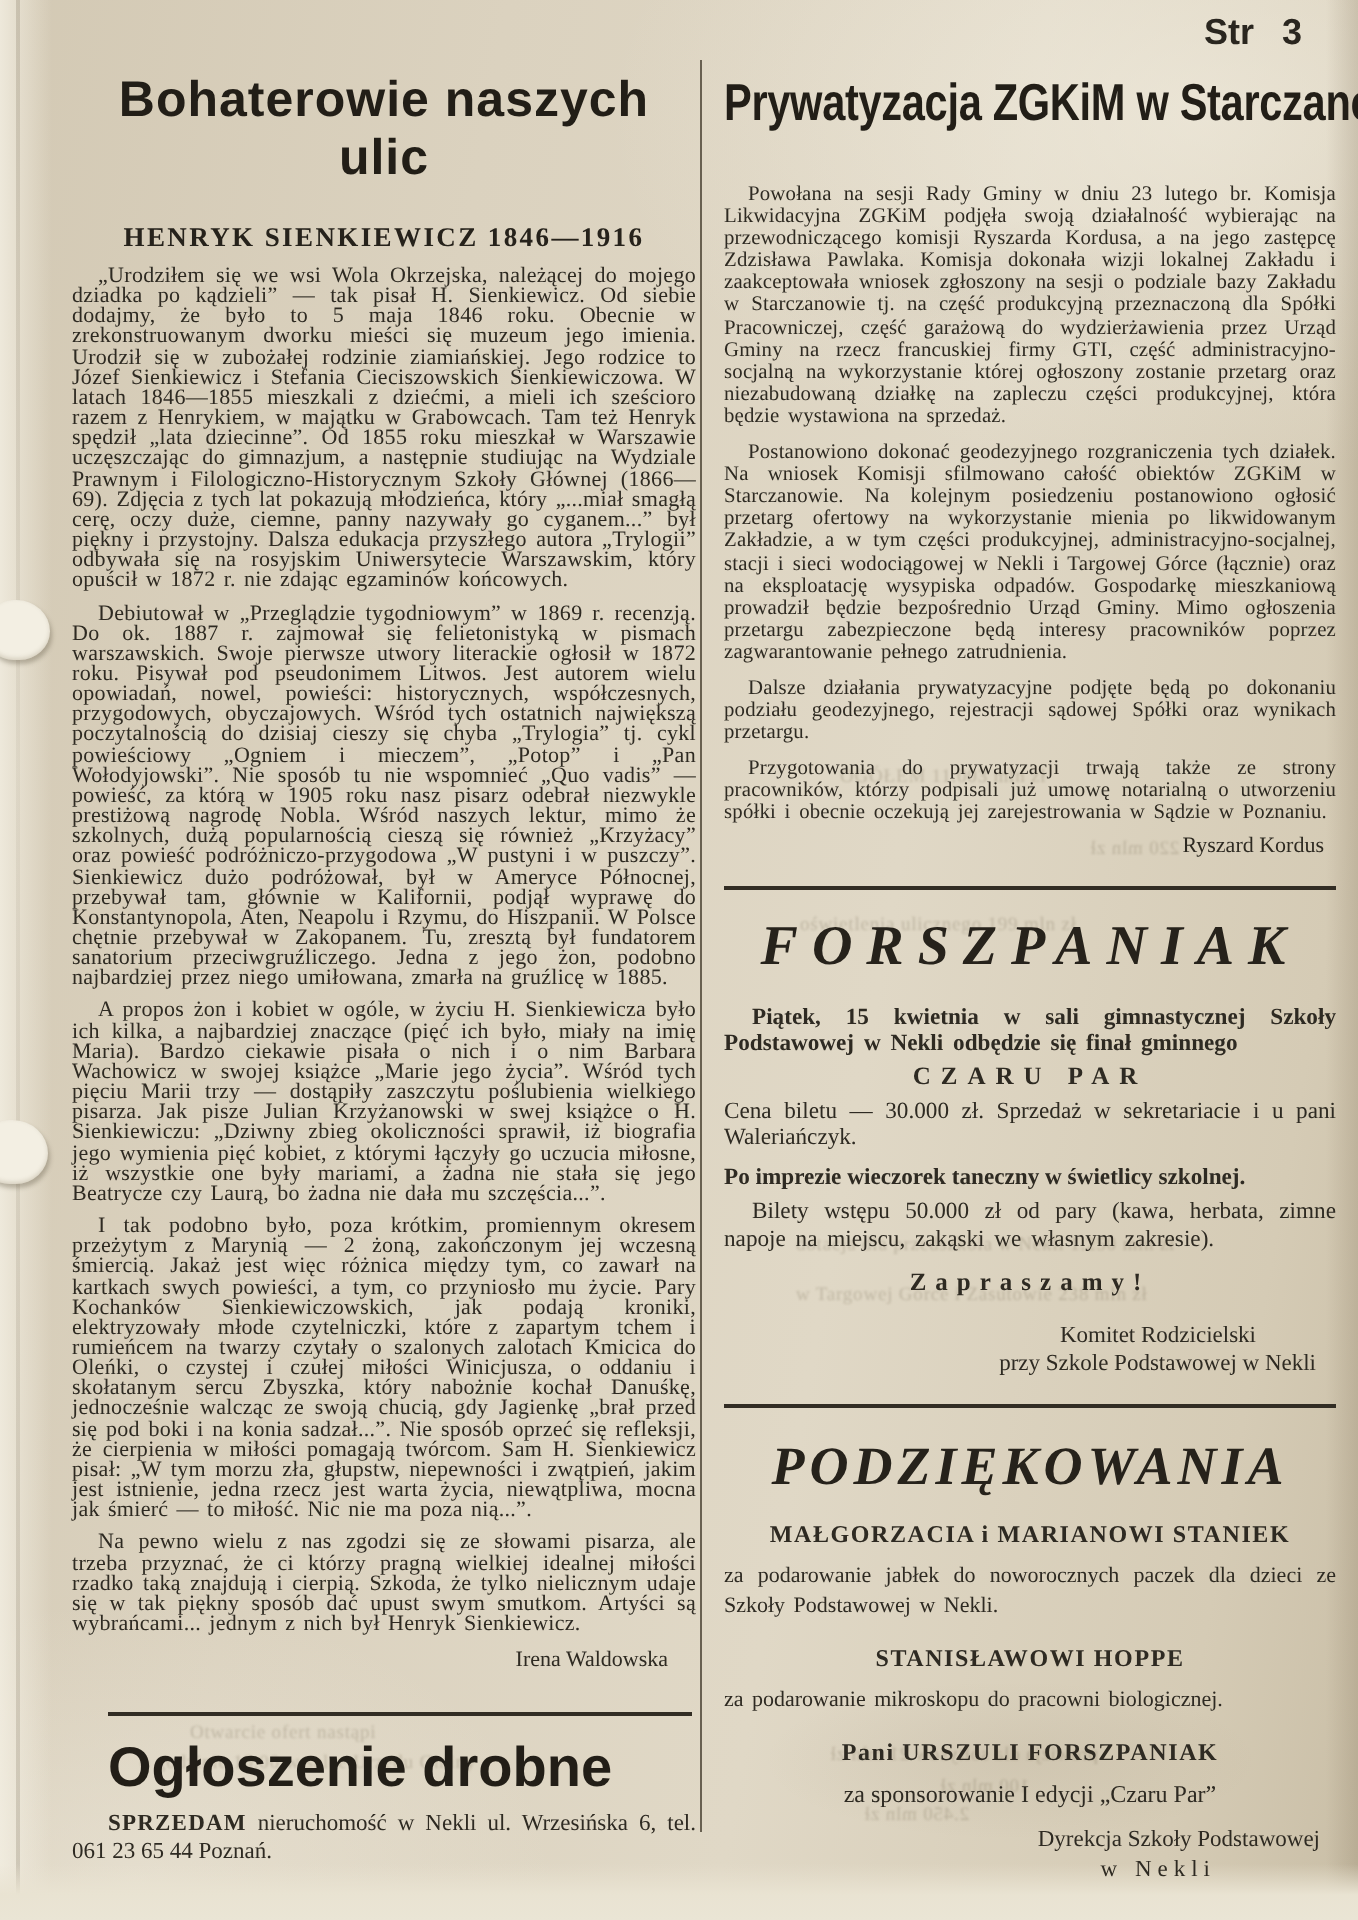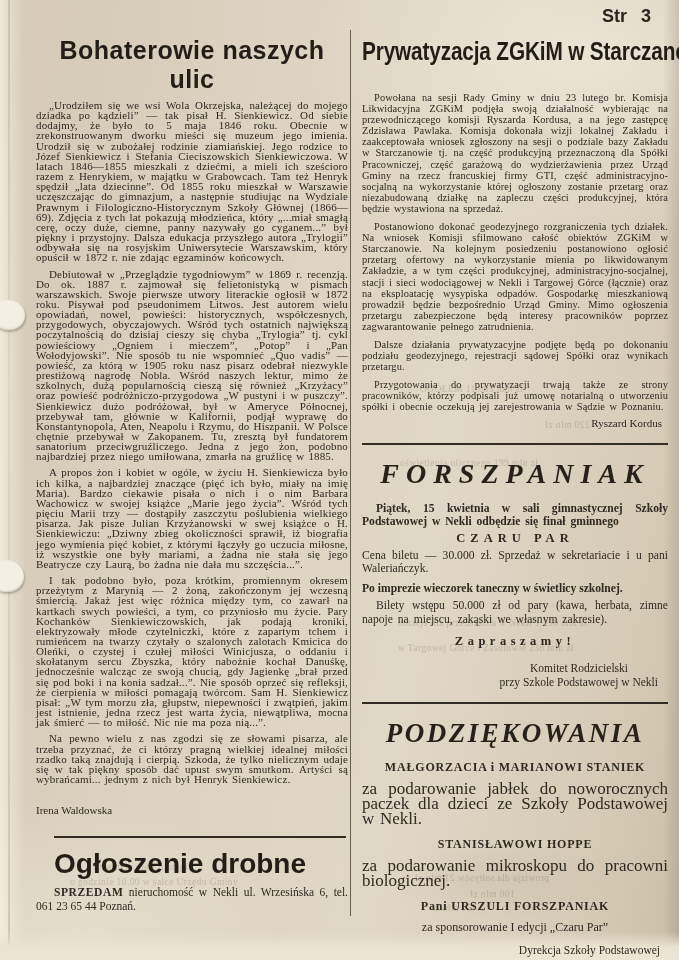--- a/index.html
+++ b/index.html
@@ -59,21 +59,21 @@
   .col-right{left:362px;width:306px;}
 
   
   .heroes-title{margin:36px 0 0 0;text-align:center;
     font-family:"Liberation Sans",sans-serif;font-weight:bold;font-size:25px;
     letter-spacing:.5px;color:#221e17;}
   .heroes-sub{margin:17px 0 0 0;text-align:center;font-weight:bold;font-size:13.5px;
     letter-spacing:1.2px;color:#26221b;}
   .body-left p{margin:6px 0 0 0;text-align:justify;text-indent:13px;
     font-size:11px;line-height:10.15px;word-spacing:1.2px;letter-spacing:.15px;}
-  .sig-left{margin:20px 14px 0 0;font-size:11px;}
+  .sig-left{margin:7px 14px 0 0;text-align:right;font-size:11px;}
   .rule-left{margin:20px 0 0 18px;border:0;border-top:2px solid #322d24;width:292px;}
   .classified-title{margin:10px 0 0 18px;
     font-family:"Liberation Sans",sans-serif;font-weight:bold;font-size:28px;color:#221e17;}
   .classified-text{margin:5px 0 0 0;font-size:11.5px;line-height:14px;text-align:justify;
     text-indent:18px;}
   .classified-text b{letter-spacing:.6px;}
 
   
   .priv-title{margin:31px 0 0 0;white-space:nowrap;}
   .priv-title span{display:inline-block;transform:scaleX(.80);transform-origin:left center;
@@ -94,21 +94,21 @@
   .invite-dance{margin:6px 0 0 0;font-weight:bold;font-size:11.6px;line-height:13.5px;}
   .invite-tickets{margin:4px 0 0 0;text-align:justify;font-size:11.6px;line-height:13.5px;
     text-indent:14px;word-spacing:2px;}
   .invite-closing{margin:8px 0 0 0;text-align:center;font-weight:bold;font-size:12.5px;letter-spacing:4.5px;}
   .invite-sig1{margin:13px 40px 0 0;text-align:right;font-size:11.5px;}
   .invite-sig2{margin:2px 10px 0 0;text-align:right;font-size:11.5px;}
 
   .thanks-heading{margin:14px 0 0 0;text-align:center;
     font-style:italic;font-weight:bold;font-size:27px;letter-spacing:2.5px;color:#26221b;}
   .thanks-name{margin:11px 0 0 0;text-align:center;font-weight:bold;font-size:12px;letter-spacing:.8px;}
-  .thanks-text{margin:6px 0 0 0;text-align:justify;font-size:17px;line-height:15px;word-spacing:1.5px;}
+  .thanks-text{margin:6px 0 0 0;text-align:justify;font-size:11px;line-height:15px;word-spacing:1.5px;}
   .thanks-text-center{margin:6px 0 0 0;text-align:center;font-size:12px;line-height:15px;}
   .thanks-sig1{margin:9px 8px 0 0;text-align:right;font-size:11.5px;}
   .thanks-sig2{margin:3px 60px 0 0;text-align:right;font-size:11.5px;letter-spacing:3px;}
 </style>
 </head>
 <body>
 
 <div class="page">
 
   <div class="left-light"></div>
@@ -130,20 +130,21 @@
   <div class="bt bt-8 mir">2.450 mln zł</div>
   <div class="bt bt-9">Otwarcie ofert nastąpi</div>
   <div class="bt bt-10">o godzinie 10.00 w salce Urzędu Gminy</div>
 
   <div class="page-number">Str 3</div>
   <div class="col-divider"></div>
 
   <div class="col col-left">
     <section>
       <h1 class="heroes-title">Bohaterowie naszych ulic</h1>
+      <h2 class="heroes-sub">HENRYK SIENKIEWICZ 1846—1916</h2>
       <div class="body-left">
         <p>„Urodziłem się we wsi Wola Okrzejska, należącej do mojego dziadka po kądzieli” — tak pisał H. Sienkiewicz. Od siebie dodajmy, że było to 5 maja 1846 roku. Obecnie w zrekonstruowanym dworku mieści się muzeum jego imienia. Urodził się w zubożałej rodzinie ziamiańskiej. Jego rodzice to Józef Sienkiewicz i Stefania Cieciszowskich Sienkiewiczowa. W latach 1846—1855 mieszkali z dziećmi, a mieli ich sześcioro razem z Henrykiem, w majątku w Grabowcach. Tam też Henryk spędził „lata dziecinne”. Od 1855 roku mieszkał w Warszawie uczęszczając do gimnazjum, a następnie studiując na Wydziale Prawnym i Filologiczno-Historycznym Szkoły Głównej (1866—69). Zdjęcia z tych lat pokazują młodzieńca, który „...miał smagłą cerę, oczy duże, ciemne, panny nazywały go cyganem...” był piękny i przystojny. Dalsza edukacja przyszłego autora „Trylogii” odbywała się na rosyjskim Uniwersytecie Warszawskim, który opuścił w 1872 r. nie zdając egzaminów końcowych.</p>
         <p>Debiutował w „Przeglądzie tygodniowym” w 1869 r. recenzją. Do ok. 1887 r. zajmował się felietonistyką w pismach warszawskich. Swoje pierwsze utwory literackie ogłosił w 1872 roku. Pisywał pod pseudonimem Litwos. Jest autorem wielu opowiadań, nowel, powieści: historycznych, współczesnych, przygodowych, obyczajowych. Wśród tych ostatnich największą poczytalnością do dzisiaj cieszy się chyba „Trylogia” tj. cykl powieściowy „Ogniem i mieczem”, „Potop” i „Pan Wołodyjowski”. Nie sposób tu nie wspomnieć „Quo vadis” — powieść, za którą w 1905 roku nasz pisarz odebrał niezwykle prestiżową nagrodę Nobla. Wśród naszych lektur, mimo że szkolnych, dużą popularnością cieszą się również „Krzyżacy” oraz powieść podróżniczo-przygodowa „W pustyni i w puszczy”. Sienkiewicz dużo podróżował, był w Ameryce Północnej, przebywał tam, głównie w Kalifornii, podjął wyprawę do Konstantynopola, Aten, Neapolu i Rzymu, do Hiszpanii. W Polsce chętnie przebywał w Zakopanem. Tu, zresztą był fundatorem sanatorium przeciwgruźliczego. Jedna z jego żon, podobno najbardziej przez niego umiłowana, zmarła na gruźlicę w 1885.</p>
         <p>A propos żon i kobiet w ogóle, w życiu H. Sienkiewicza było ich kilka, a najbardziej znaczące (pięć ich było, miały na imię Maria). Bardzo ciekawie pisała o nich i o nim Barbara Wachowicz w swojej książce „Marie jego życia”. Wśród tych pięciu Marii trzy — dostąpiły zaszczytu poślubienia wielkiego pisarza. Jak pisze Julian Krzyżanowski w swej książce o H. Sienkiewiczu: „Dziwny zbieg okoliczności sprawił, iż biografia jego wymienia pięć kobiet, z którymi łączyły go uczucia miłosne, iż wszystkie one były mariami, a żadna nie stała się jego Beatrycze czy Laurą, bo żadna nie dała mu szczęścia...”.</p>
         <p>I tak podobno było, poza krótkim, promiennym okresem przeżytym z Marynią — 2 żoną, zakończonym jej wczesną śmiercią. Jakaż jest więc różnica między tym, co zawarł na kartkach swych powieści, a tym, co przyniosło mu życie. Pary Kochanków Sienkiewiczowskich, jak podają kroniki, elektryzowały młode czytelniczki, które z zapartym tchem i rumieńcem na twarzy czytały o szalonych zalotach Kmicica do Oleńki, o czystej i czułej miłości Winicjusza, o oddaniu i skołatanym sercu Zbyszka, który nabożnie kochał Danuśkę, jednocześnie walcząc ze swoją chucią, gdy Jagienkę „brał przed się pod boki i na konia sadzał...”. Nie sposób oprzeć się refleksji, że cierpienia w miłości pomagają twórcom. Sam H. Sienkiewicz pisał: „W tym morzu zła, głupstw, niepewności i zwątpień, jakim jest istnienie, jedna rzecz jest warta życia, niewątpliwa, mocna jak śmierć — to miłość. Nic nie ma poza nią...”.</p>
         <p>Na pewno wielu z nas zgodzi się ze słowami pisarza, ale trzeba przyznać, że ci którzy pragną wielkiej idealnej miłości rzadko taką znajdują i cierpią. Szkoda, że tylko nielicznym udaje się w tak piękny sposób dać upust swym smutkom. Artyści są wybrańcami... jednym z nich był Henryk Sienkiewicz.</p>
       </div>
       <div class="sig-left">Irena Waldowska</div>
     </section>
     <hr class="rule-left">

